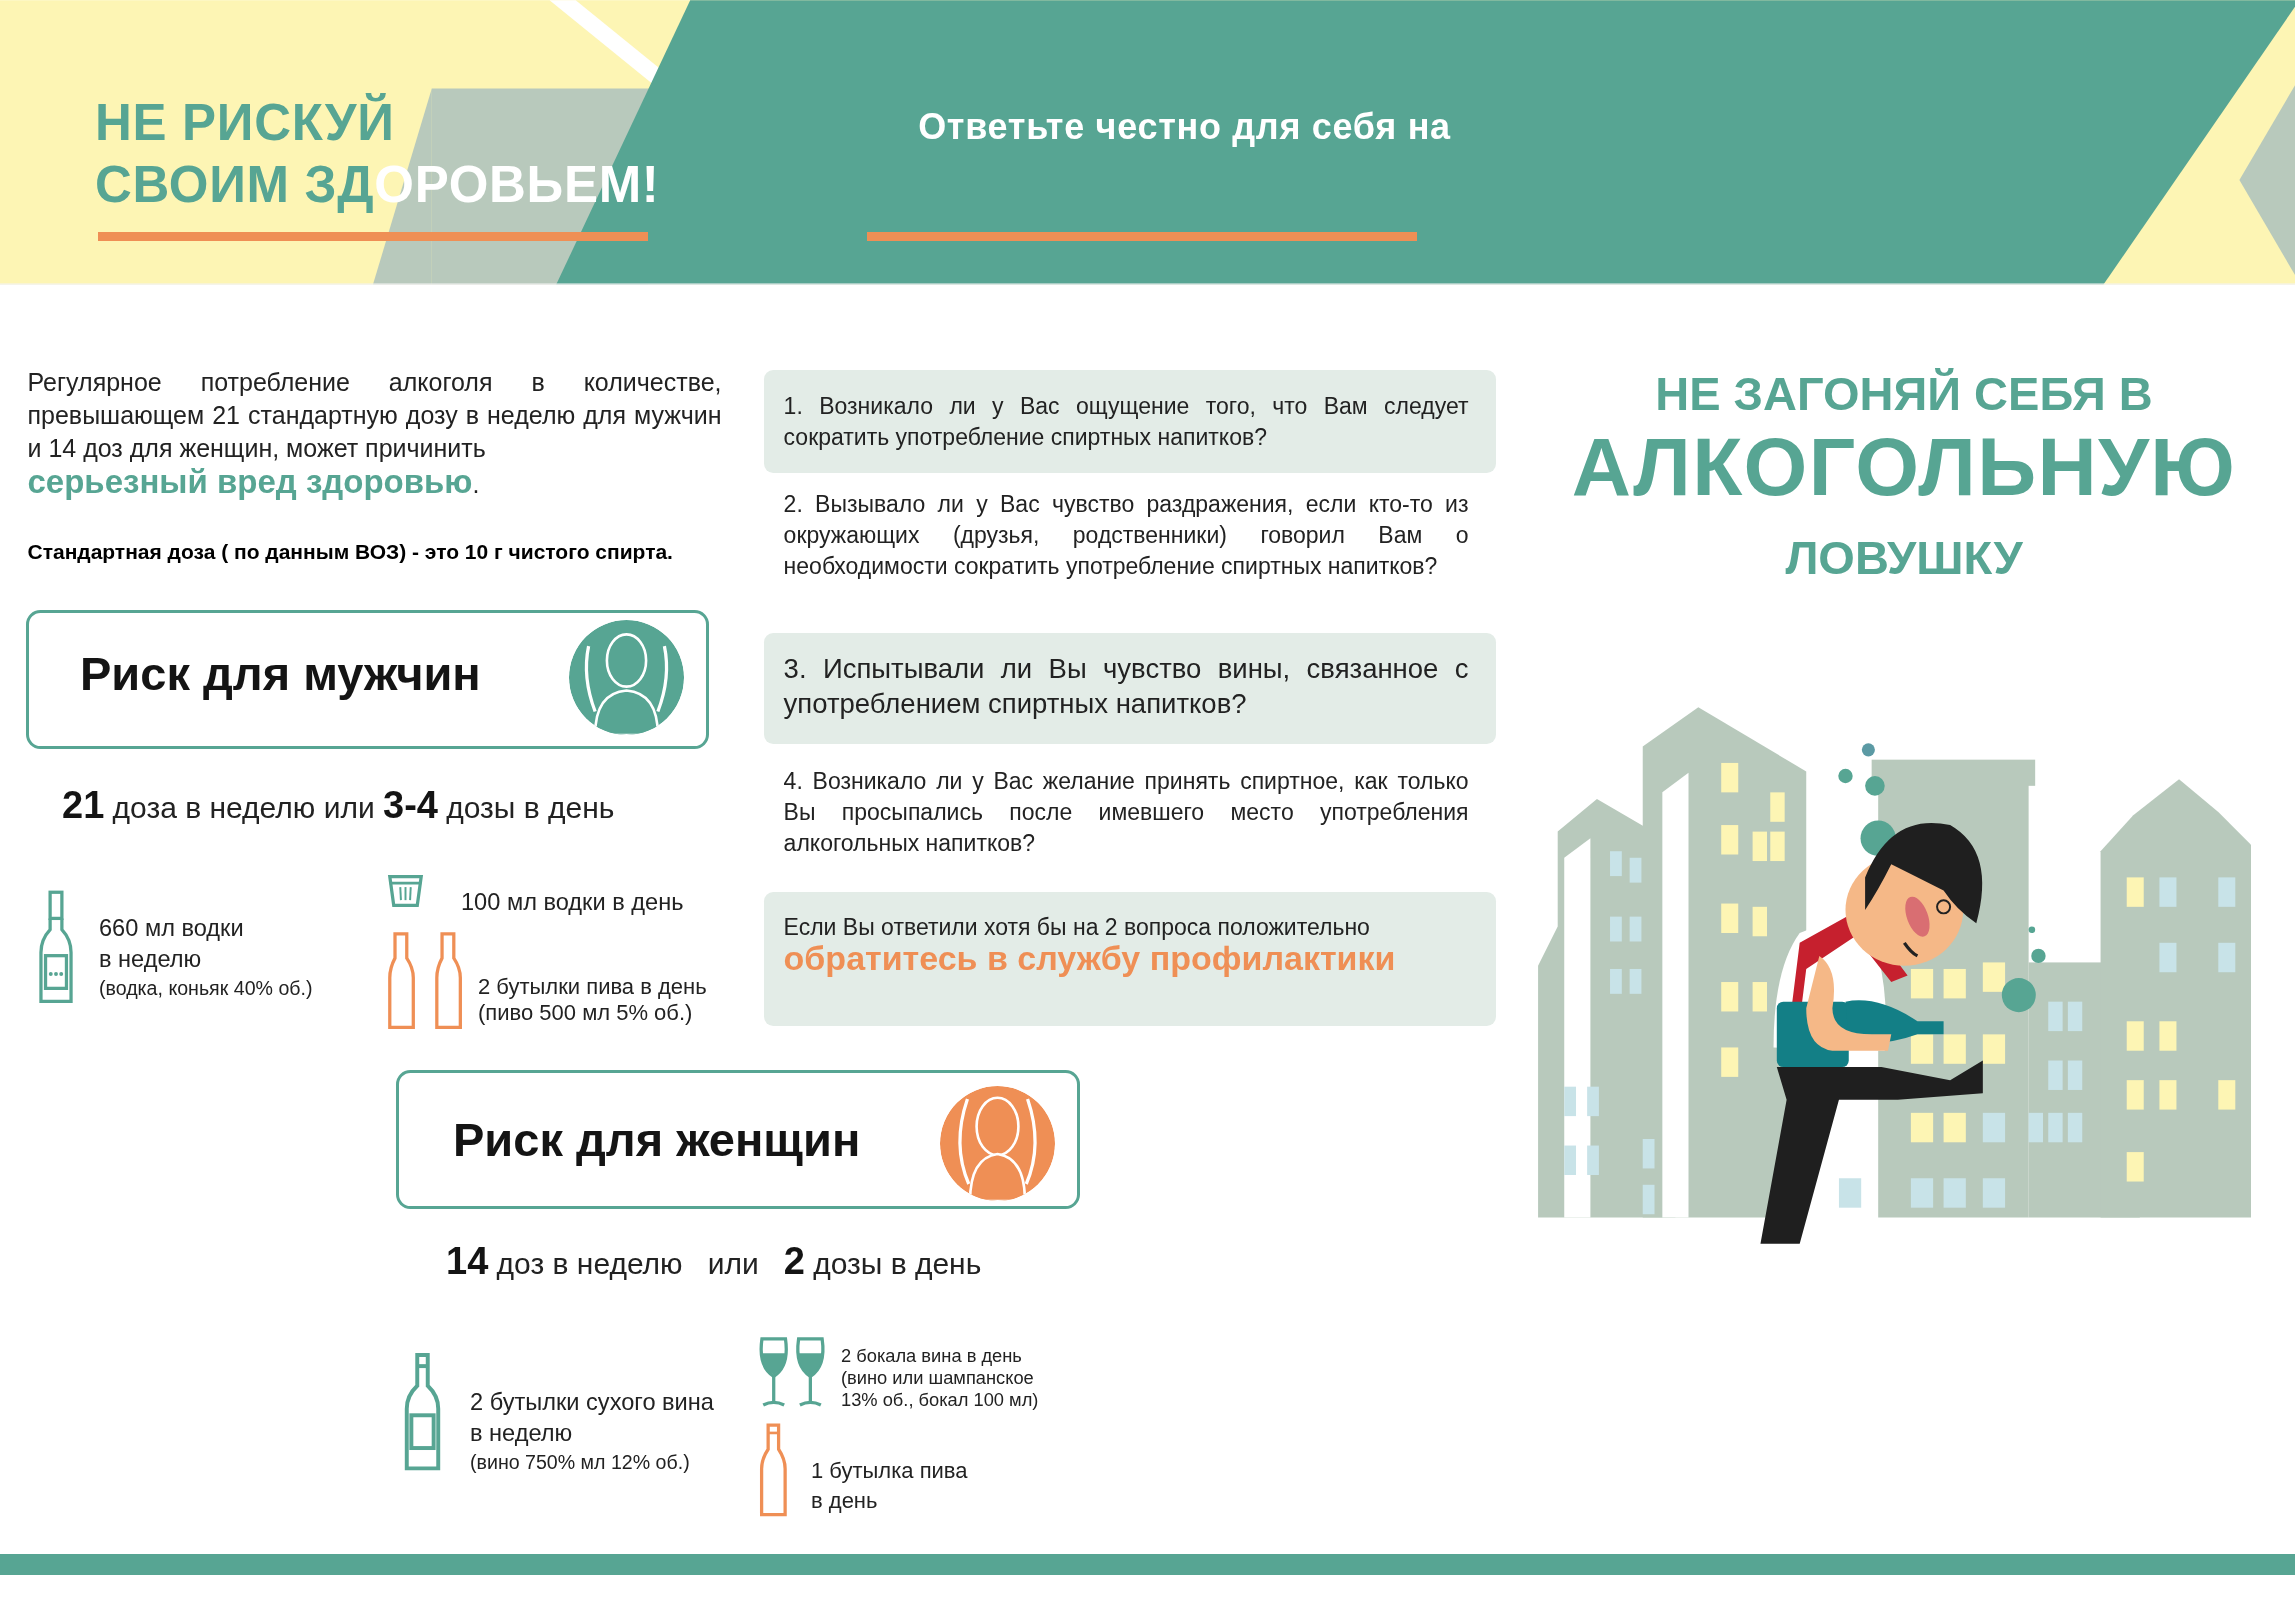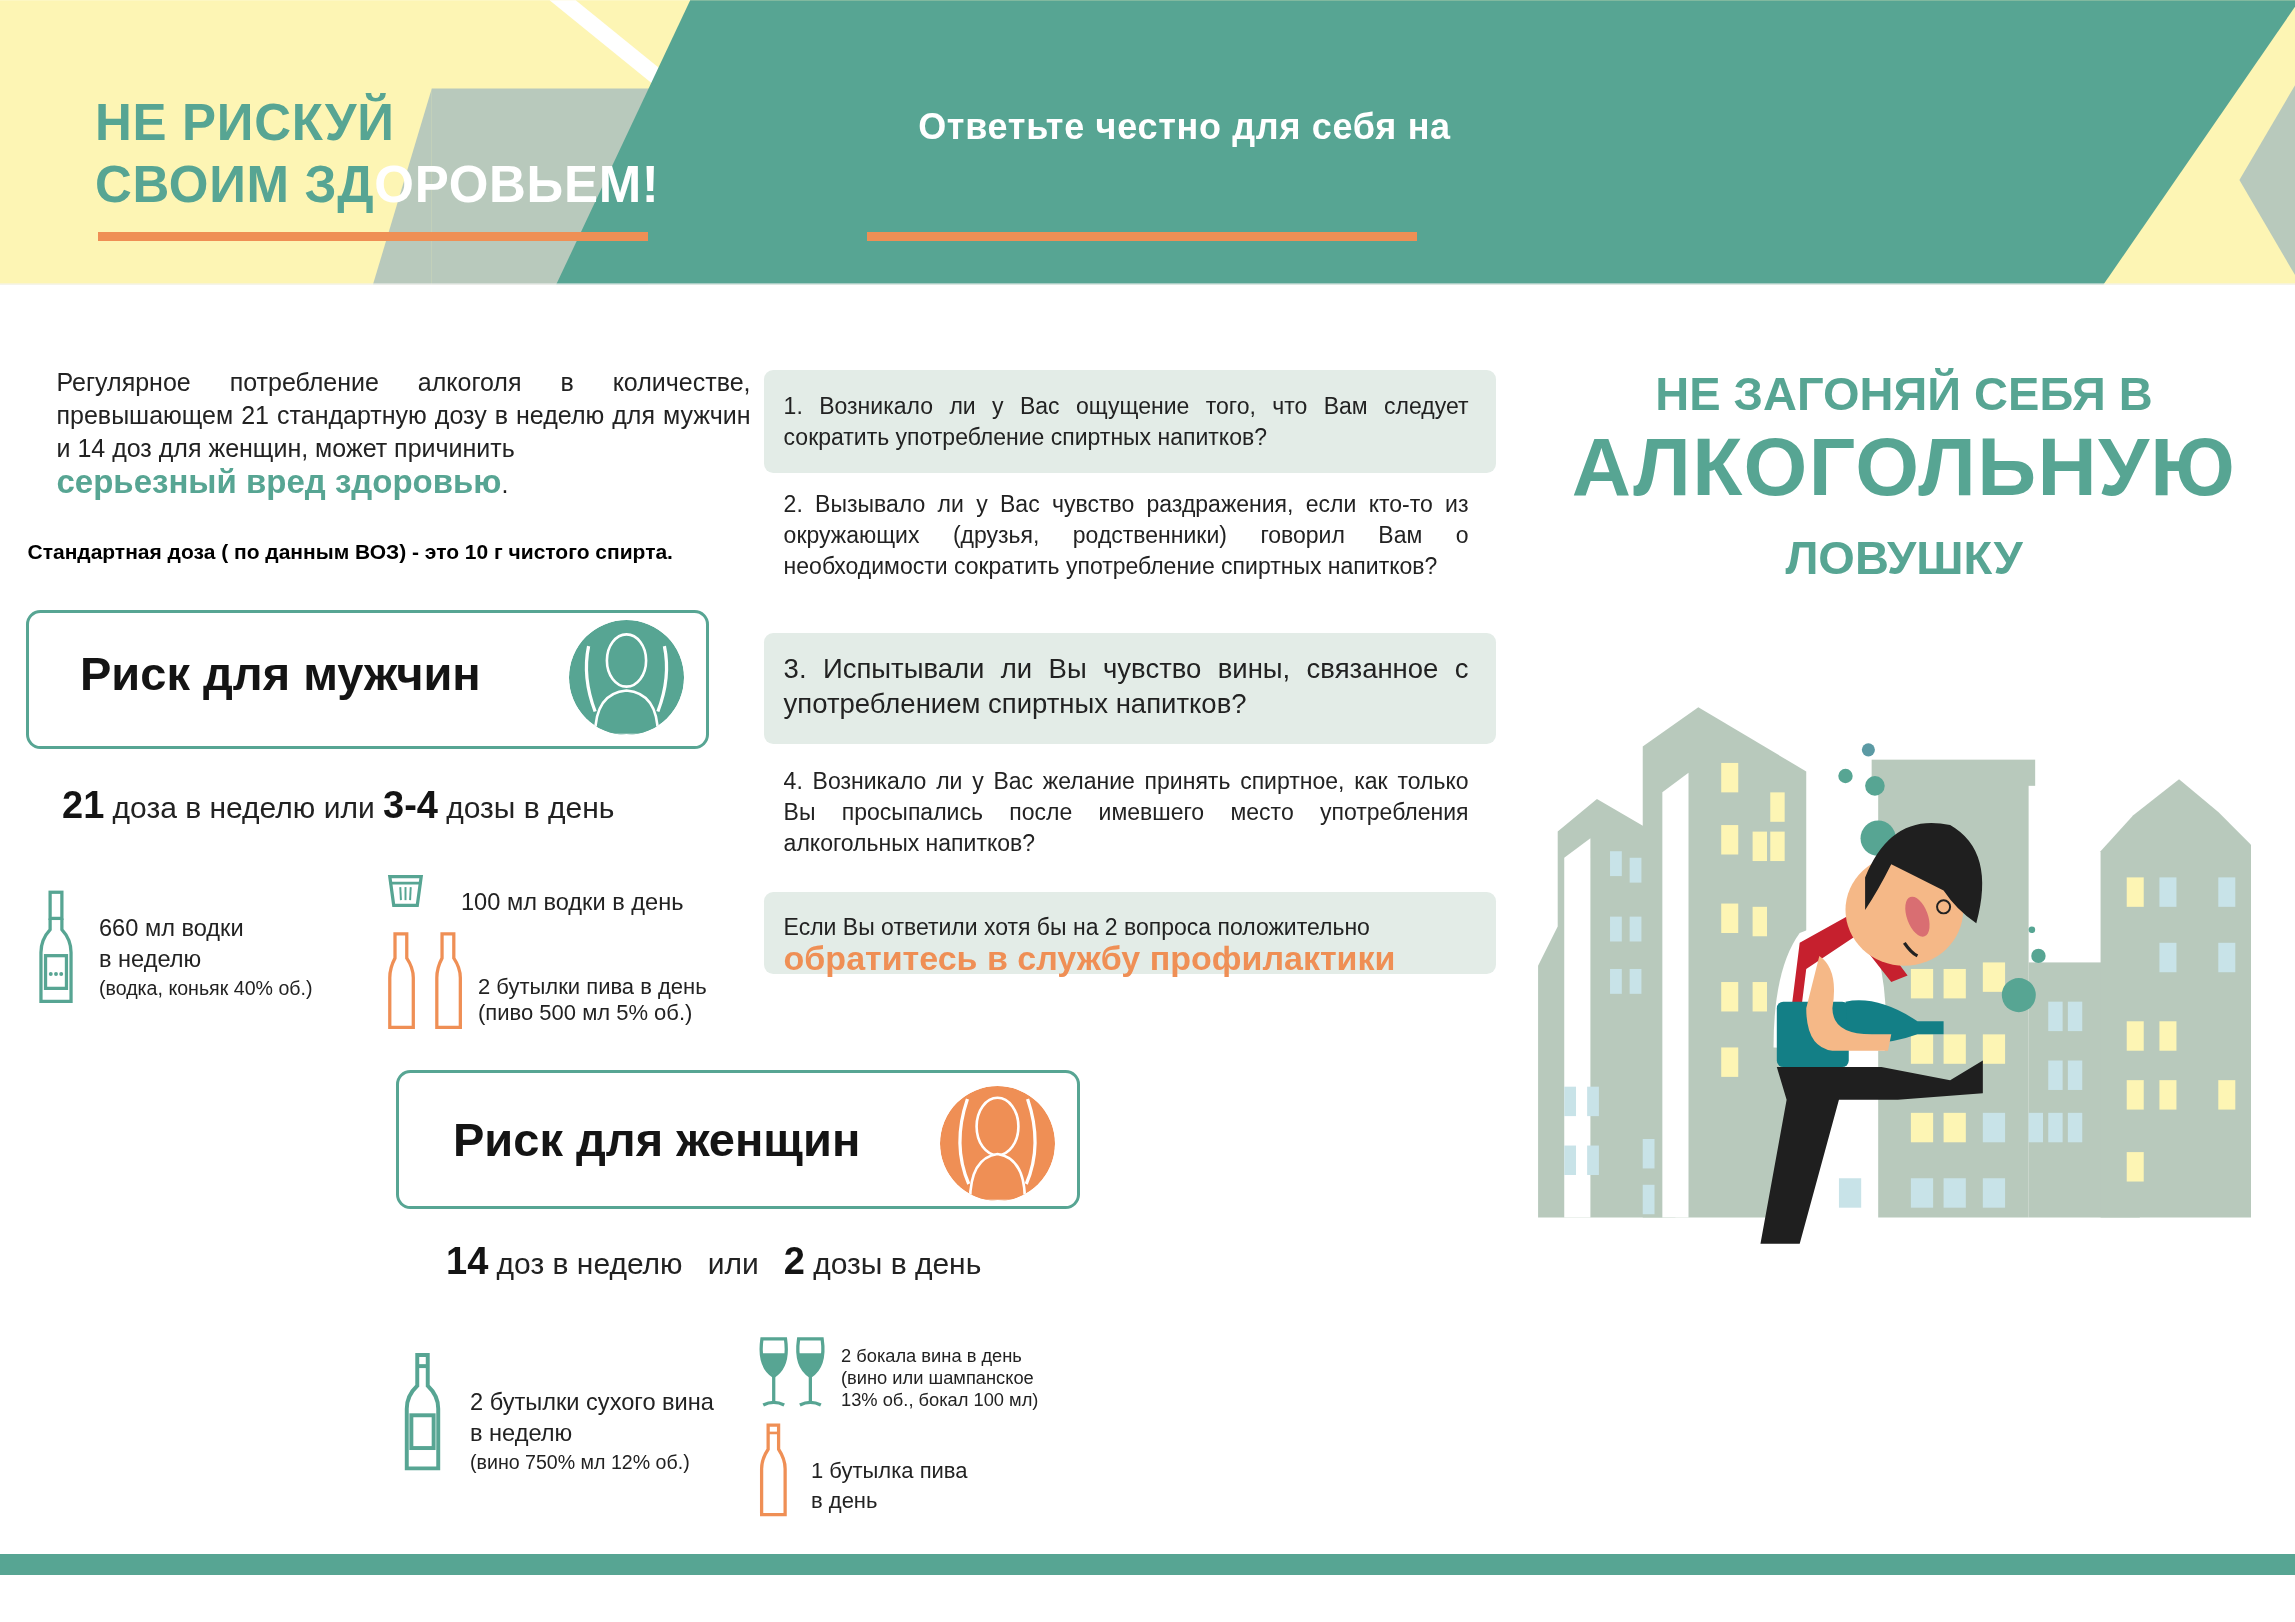--- a/index.html
+++ b/index.html
@@ -6,21 +6,21 @@
   body { width:2295px; height:1623px; position:relative; overflow:hidden; background:#ffffff; font-family:"Liberation Sans", sans-serif; color:#1a1a1a; }
   .abs { position:absolute; }
   .header { position:absolute; left:0; top:0; width:2295px; height:285px; overflow:hidden; }
   .header svg { position:absolute; left:0; top:0; }
   .htitle { position:absolute; font-weight:bold; font-family:"Liberation Sans", sans-serif; letter-spacing:0.7px; }
   .left-title { left:95px; top:92px; font-size:51px; line-height:62px; color:#57A593; }
   .left-title .w { color:#ffffff; }
   .mid-title { left:792px; top:98px; width:785px; text-align:center; font-size:36px; line-height:58px; color:#ffffff; }
   .underline { position:absolute; height:9.2px; background:#EF8F55; }
 
-  .para { position:absolute; left:27.5px; top:366px; width:694px; font-size:25px; line-height:33px; text-align:justify; color:#222;margin-left:29px; }
+  .para { position:absolute; left:27.5px; top:366px; width:694px; font-size:25px; line-height:33px; text-align:justify; color:#222; }
   .para .hl { color:#57A593; font-weight:bold; font-size:33px; }
   .note { position:absolute; left:27.5px; top:540px; width:694px; font-size:21px; color:#000000;font-weight:bold; }
 
   .riskbox { position:absolute; border:3.9px solid #57A593; border-radius:14.4px; background:#fff; box-sizing:border-box; }
   .riskbox .label { position:absolute; font-weight:bold; font-size:47px; color:#141414; }
   .avatar { position:absolute; width:115px; height:115px; border-radius:50%; overflow:hidden; }
 
   .doses { position:absolute; font-size:30px; color:#222; white-space:nowrap;margin-left:24px; }
   .doses b { font-size:38px; color:#141414; }
 
@@ -178,21 +178,21 @@
 </svg>
 <div class="item-text" style="left:811px; top:1456px;">
   <div style="font-size:22px; line-height:30px;">1 бутылка пива</div>
   <div style="font-size:22px; line-height:30px;">в день</div>
 </div>
 
 <div class="q shade" style="top:370px; height:103px; padding-top:21px;">1. Возникало ли у Вас ощущение того, что Вам  следует сократить употребление спиртных напитков?</div>
 <div class="q" style="top:489px; height:131px;">2. Вызывало ли у Вас чувство раздражения, если кто-то из окружающих (друзья, родственники) говорил Вам о необходимости сократить употребление спиртных напитков?</div>
 <div class="q shade" style="top:633px; height:111px; padding-top:18.3px; font-size:27.5px; line-height:35px;">3. Испытывали ли Вы чувство вины, связанное с употреблением спиртных напитков?</div>
 <div class="q" style="top:766px; height:105px;">4. Возникало ли у Вас желание принять спиртное, как только Вы просыпались после имевшего место употребления алкогольных напитков?</div>
-<div class="q shade" style="top:892px; height:82px; padding-top:19.6px;">
+<div class="q shade" style="top:892px; height:134px; padding-top:19.6px;">
   <div class="cta-top">Если  Вы ответили хотя бы на 2 вопроса положительно</div>
   <div class="cta-big">обратитесь в службу профилактики</div>
 </div>
 
 <div class="right-h1" style="top:366px; font-size:47px;">НЕ ЗАГОНЯЙ СЕБЯ В</div>
 <div class="right-h1" style="top:420px; font-size:82px; letter-spacing:1.3px;">АЛКОГОЛЬНУЮ</div>
 <div class="right-h1" style="top:530px; font-size:47px;">ЛОВУШКУ</div>
 
 <svg class="abs" style="left:1525px; top:694px;" width="726" height="563" viewBox="0 0 1110 860">
   <g fill="#B8C9BC">

